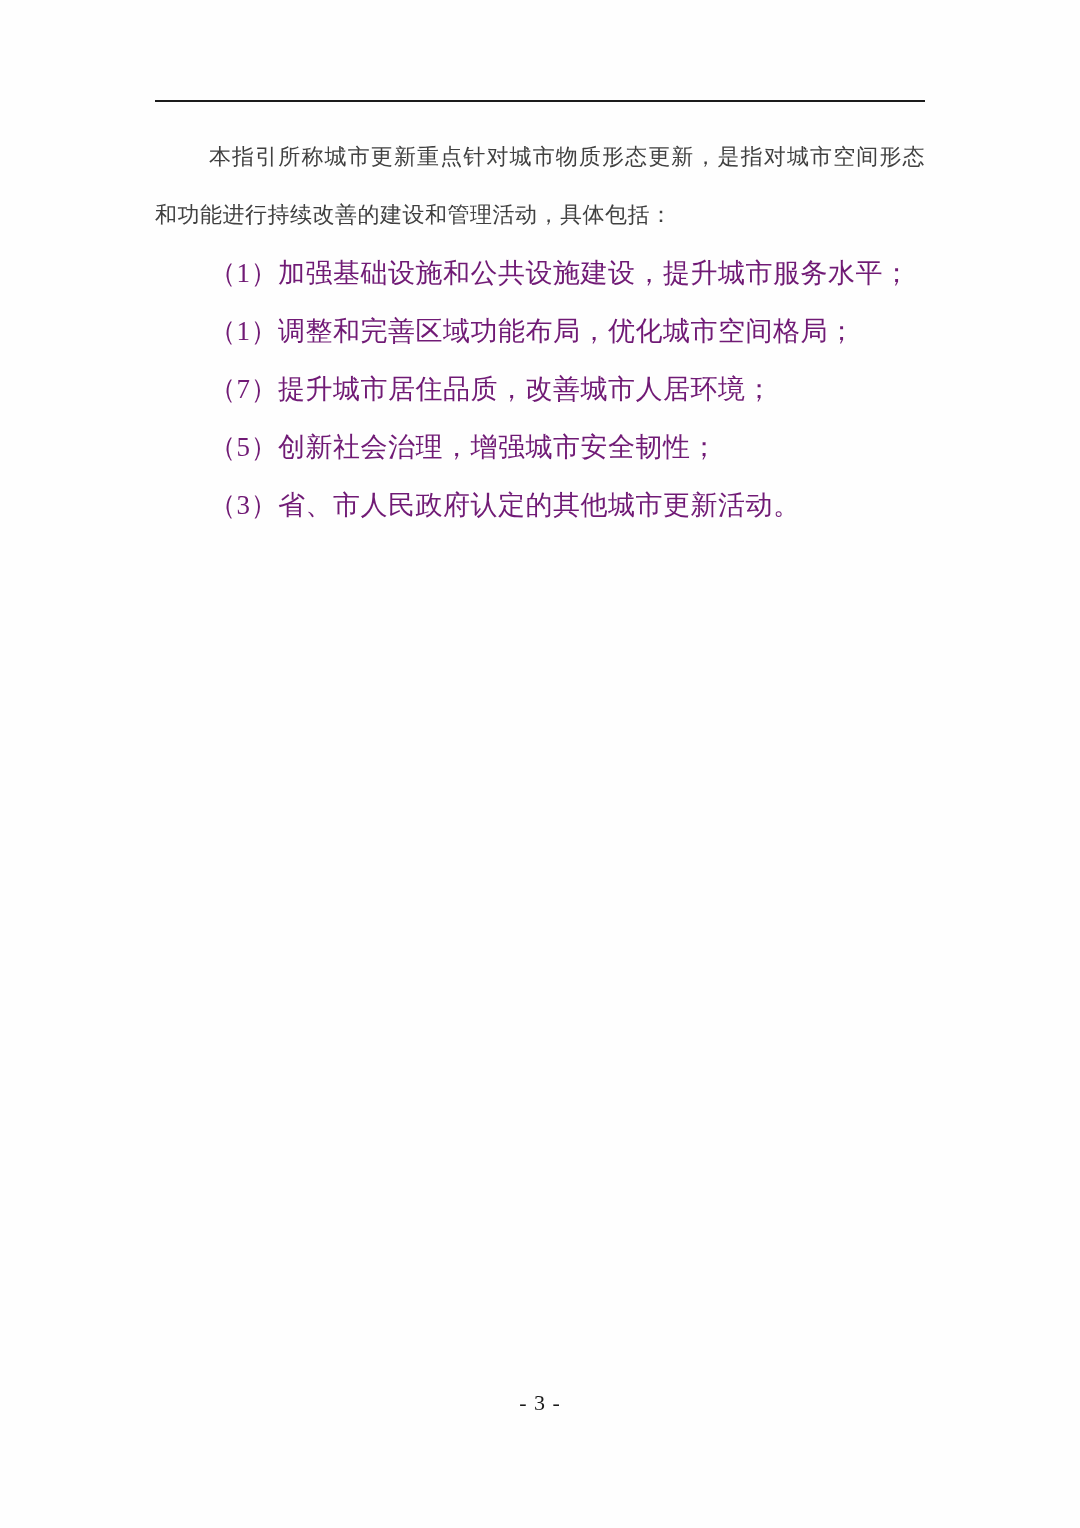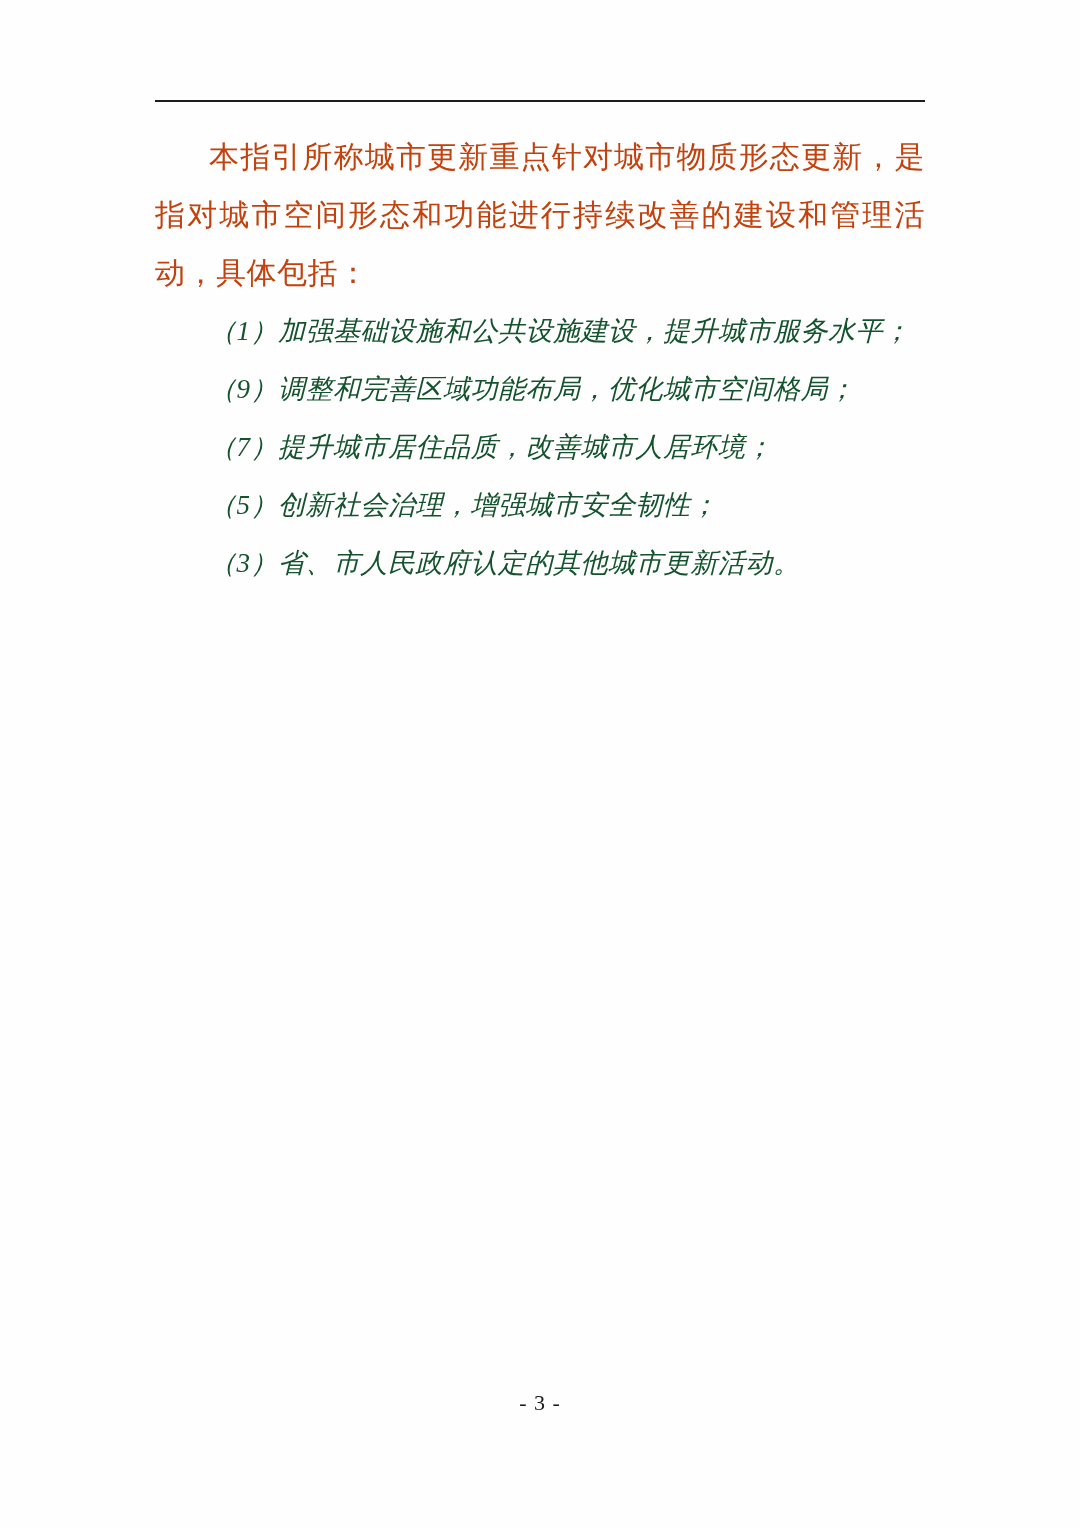--- a/index.html
+++ b/index.html
@@ -31,39 +31,38 @@
     height: 0;
     border-top: 2px solid #1c1c1c;
   }
   .content {
     position: absolute;
     top: 128px;
     left: 155px;
     width: 770px;
   }
   .para {
-    font-size: 30px;
+    font-size: 22px;
     line-height: 58px;
     letter-spacing: 0.5px;
     text-align: justify;
     text-justify: inter-ideograph;
     margin: 0;
-    color: #c2410c;
+    color: #404040;
   }
   .para.indent {
     text-indent: 54px;
   }
   .list-item {
     font-size: 27px;
     line-height: 58px;
     letter-spacing: 0.5px;
     margin: 0;
     text-indent: 54px;
-    color: #14532d;
-    font-style: italic;
+    color: #701a75;
   }
   .footer {
     position: absolute;
     left: 0;
     top: 1390px;
     width: 1080px;
     text-align: center;
     font-size: 22px;
     color: #1a1a1a;
     letter-spacing: 1px;
@@ -75,21 +74,21 @@
 <div class="page">
 
   <div class="header-rule"></div>
 
   <div class="content">
 
     <p class="para indent">本指引所称城市更新重点针对城市物质形态更新，是指对城市空间形态和功能进行持续改善的建设和管理活动，具体包括：</p>
 
     <p class="list-item">（1）加强基础设施和公共设施建设，提升城市服务水平；</p>
 
-    <p class="list-item">（9）调整和完善区域功能布局，优化城市空间格局；</p>
+    <p class="list-item">（1）调整和完善区域功能布局，优化城市空间格局；</p>
 
     <p class="list-item">（7）提升城市居住品质，改善城市人居环境；</p>
 
 
     <p class="list-item">（5）创新社会治理，增强城市安全韧性；</p>
 
     <p class="list-item">（3）省、市人民政府认定的其他城市更新活动。</p>
 
   </div>
 

